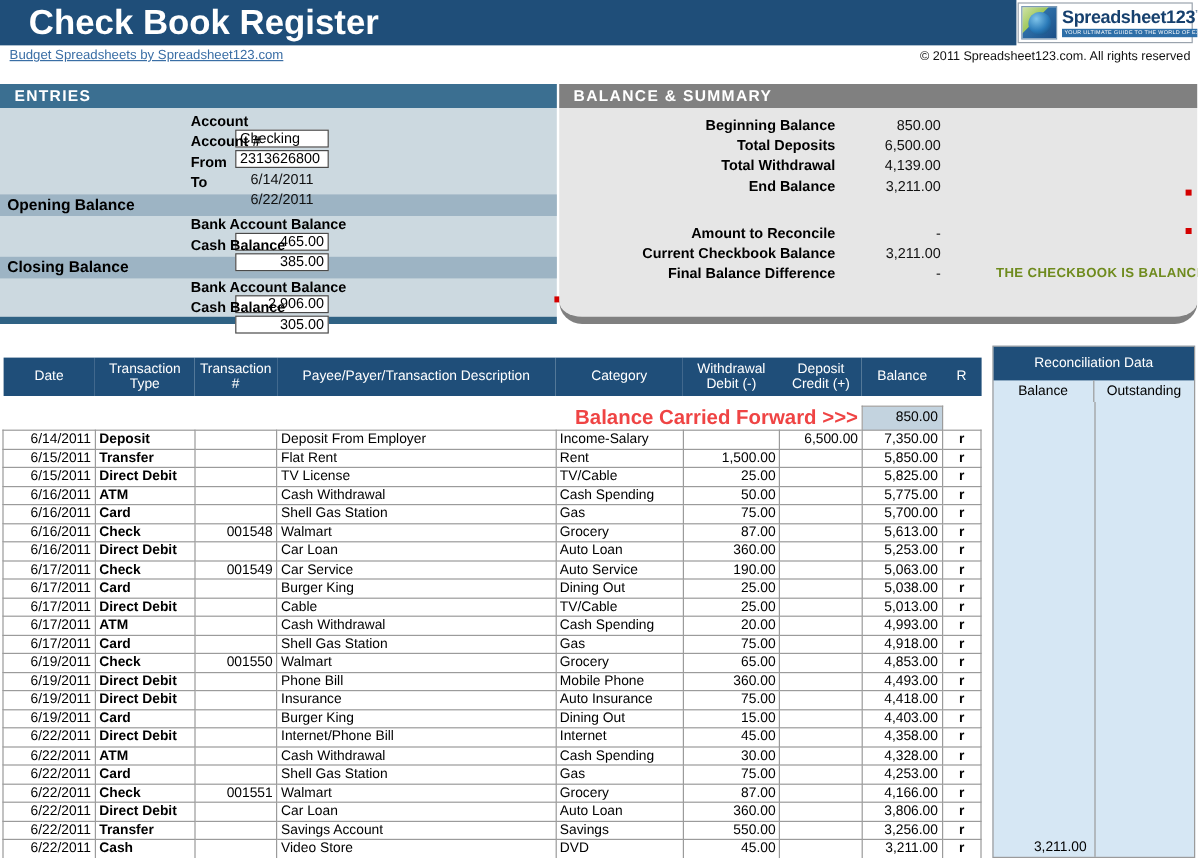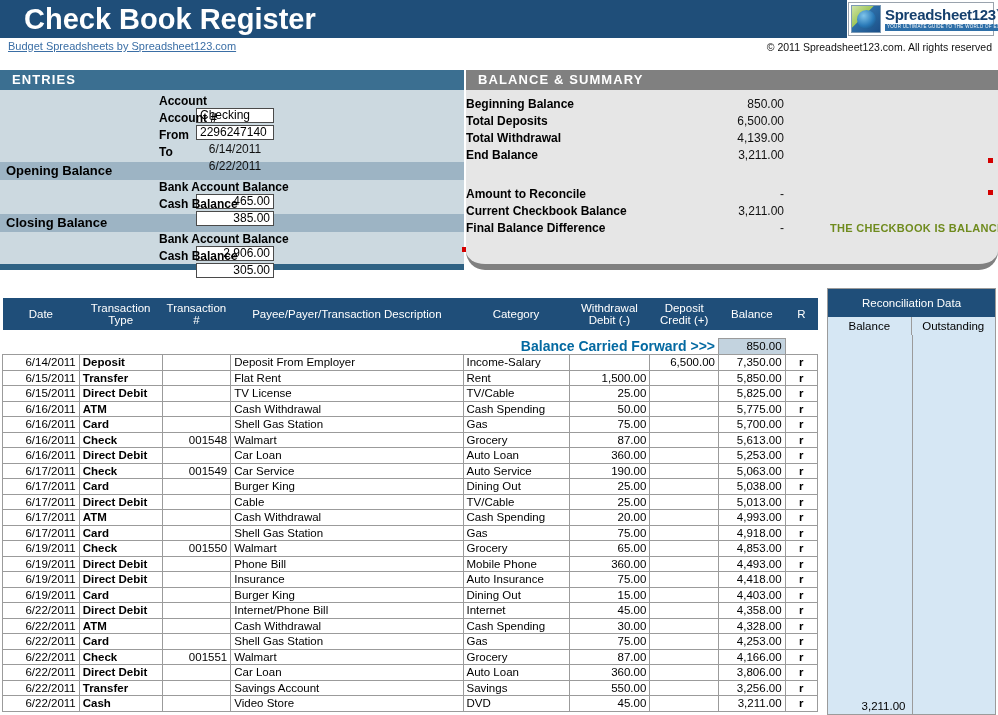--- a/index.html
+++ b/index.html
@@ -157,20 +157,21 @@
   }
 
   
   .rrow {
     display: flex; align-items: center;
     height: 17px;
     font-size: 12px;
   }
   .rrow .rlbl {
     width: 240px; flex: 0 0 auto;
+    text-align: right;
     font-weight: bold;
     color: #000;
     padding-right: 10px;
   }
   .rrow .rval {
     width: 78px; flex: 0 0 auto;
     text-align: right;
     color: #111;
   }
   .rrow .rnote {
@@ -224,21 +225,21 @@
   td.c-num    { text-align: right; }
   td.c-desc   { color: #a6a6a6; }
   td.c-cat    { color: #000; }
   td.c-wd     { text-align: right; color: #ff0000; }
   td.c-dep    { text-align: right; color: #000; }
   td.c-bal    { text-align: right; background: #c3d3df; font-weight: normal; }
   td.c-r      { text-align: center; font-weight: bold; font-size: 11px; }
 
   tr.carry td { border: none; background: #ffffff; }
   tr.carry td.carry-label {
-    text-align: right; font-weight: bold; font-size: 14px; color: #0369a1;
+    text-align: right; font-weight: bold; font-size: 17px; color: #ef4444;
   }
   tr.carry td.carry-val {
     text-align: right; background: #c3d3df; border: 1px solid #9b9b9b;
     font-size: 11.5px;
   }
 
   
   .recon {
     position: absolute; left: 827px; top: 288px;
     width: 169px; height: 427px;
@@ -307,21 +308,21 @@
     <div class="panel-head">ENTRIES</div>
 
     <div style="height:4px"></div>
 
     <div class="lrow">
       <div class="lbl">Account</div>
       <div class="inputbox">Checking</div>
     </div>
     <div class="lrow">
       <div class="lbl">Account #</div>
-      <div class="inputbox">2296247140</div>
+      <div class="inputbox">2313626800</div>
     </div>
     <div class="lrow">
       <div class="lbl">From</div>
       <div class="val-plain">6/14/2011</div>
     </div>
     <div class="lrow">
       <div class="lbl">To</div>
       <div class="val-plain">6/22/2011</div>
     </div>
 

